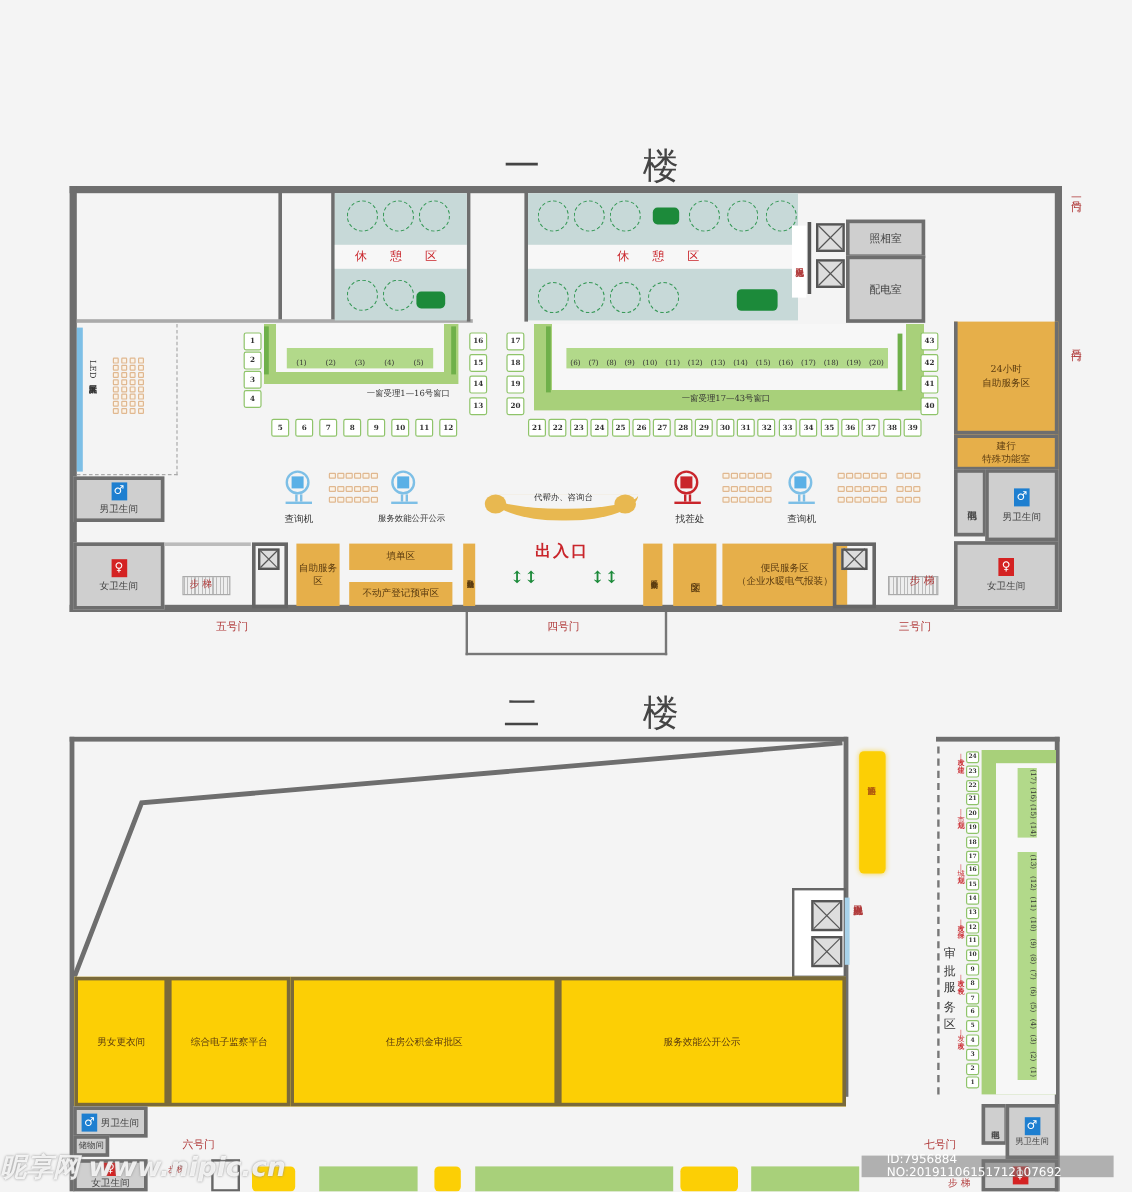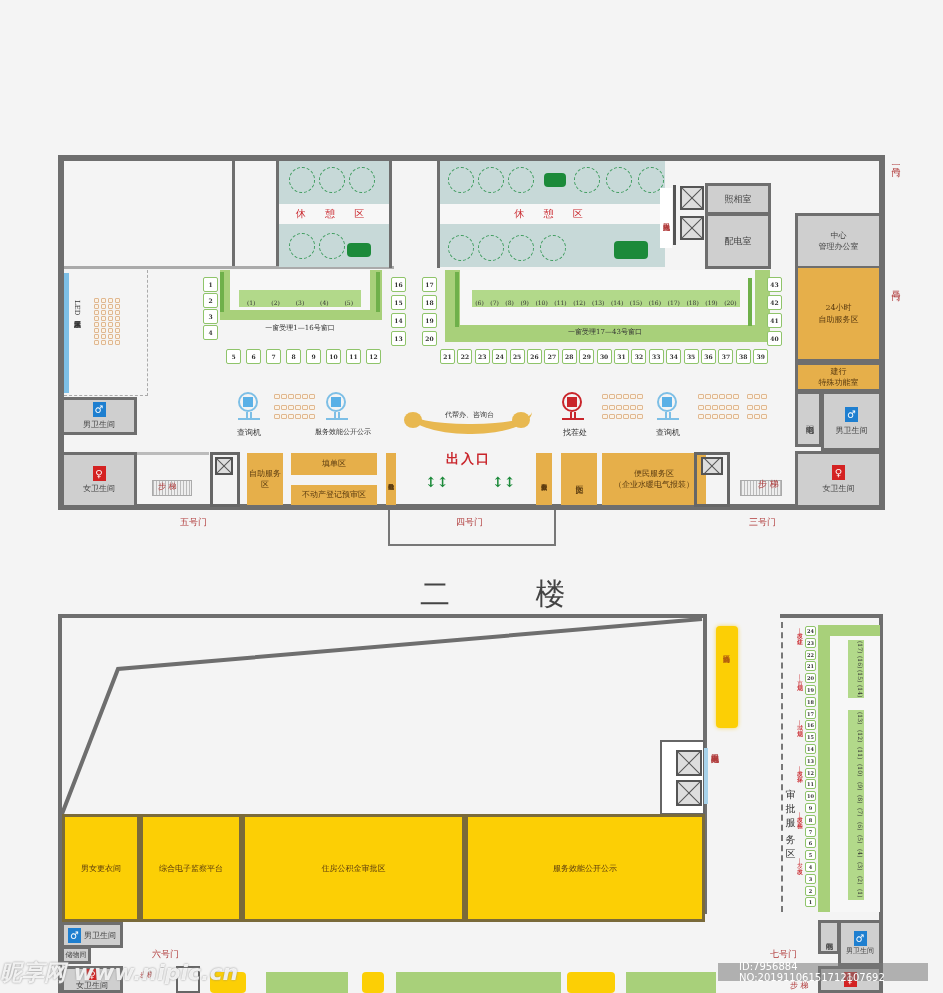--- a/index.html
+++ b/index.html
@@ -43,20 +43,21 @@
   .watermark { position: absolute; left: 718px; top: 963px; width: 210px; height: 18px; background: rgba(120,120,120,0.55); color: #fff; font-size: 10px; font-family: "DejaVu Sans", sans-serif; display: flex; align-items: center; padding-left: 21px; }
   .wm-left { position: absolute; left: 0; top: 958px; font-size: 22px; font-weight: bold; color: rgba(255,255,255,0.85); text-shadow: 0 0 2px #888; font-family: "DejaVu Sans", sans-serif; font-style: italic; }
   .stairs { position: absolute; background: repeating-linear-gradient(90deg, #bbb 0 1px, #eee 1px 3px); border: 1px solid #aaa; }
 </style>
 </head>
 <body>
 
 <div id="root">
 
 
+  <div class="floor-label" style="left:420px; top:118px;">一 楼</div>
 
   <div class="wall" style="left:58px; top:155px; width:827px; height:6px;"></div>
   <div class="wall" style="left:58px; top:155px; width:6px; height:355px;"></div>
   <div class="wall" style="left:879px; top:155px; width:6px; height:355px;"></div>
   <div class="wall" style="left:58px; top:504px; width:827px; height:6px;"></div>
 
   <div class="wall" style="left:232px; top:160px; width:3px; height:108px;"></div>
   <div class="wall" style="left:276px; top:160px; width:3px; height:108px;"></div>
   <div class="wall" style="left:64px; top:266px; width:330px; height:3px; background:#aaa;"></div>
   <div class="wall" style="left:389px; top:160px; width:3px; height:108px;"></div>
@@ -93,24 +94,20 @@
   <div class="elev" style="left:680px; top:186px; width:24px; height:24px;"></div>
   <div class="elev" style="left:680px; top:216px; width:24px; height:24px;"></div>
 
   <div class="room-gray" style="left:705px; top:183px; width:66px; height:32px; font-size:9px;">
       <span>照相室</span>
     </div>
   <div class="room-gray" style="left:705px; top:213px; width:66px; height:56px; font-size:9px;">
       <span>配电室</span>
     </div>
 
-  <div class="room-gray" style="left:795px; top:213px; width:87px; height:56px;">
-    <span>中心</span>
-    <span>管理办公室</span>
-  </div>
   <div class="room-orange" style="left:795px; top:268px; width:87px; height:94px; border:3px solid #6e6e6e; border-top:none;">
     <span>24小时</span>
     <span>自助服务区</span>
   </div>
   <div class="room-orange" style="left:795px; top:362px; width:87px; height:30px; border:3px solid #6e6e6e;">
     <span>建行</span>
     <span>特殊功能室</span>
   </div>
   <div class="room-gray vlabel" style="left:795px; top:391px; width:27px; height:56px;">
       <span>弱电间</span>
@@ -181,21 +178,21 @@
   <div class="abs" style="left:230px; top:270px; width:140px; height:40px; background:#f7f7f7;"></div>
   <div class="green-dark" style="left:220px; top:272px; width:4px; height:40px;"></div>
   <div class="green-dark" style="left:376px; top:272px; width:4px; height:40px;"></div>
   <div class="counter" style="left:239px; top:290px; width:122px; height:17px; display:flex; justify-content:space-around; align-items:flex-end; padding-bottom:1px;">
     <span>(1)</span>
     <span>(2)</span>
     <span>(3)</span>
     <span>(4)</span>
     <span>(5)</span>
   </div>
-  <div class="abs" style="left:225px; top:323px; width:150px; text-align:center; font-size:7px; color:#333;">一窗受理1—16号窗口</div>
+  <div class="abs" style="left:225px; top:323px; width:150px; text-align:right; font-size:7px; color:#333;">一窗受理1—16号窗口</div>
 
   <div id="winA-left">
       <div class="win" style="left: 203px; top: 277px;">1</div>
       <div class="win" style="left: 203px; top: 293px;">2</div>
       <div class="win" style="left: 203px; top: 309px;">3</div>
       <div class="win" style="left: 203px; top: 325px;">4</div>
     </div>
   <div id="winA-bottom">
       <div class="win" style="left: 226px; top: 349px;">5</div>
       <div class="win" style="left: 246px; top: 349px;">6</div>

